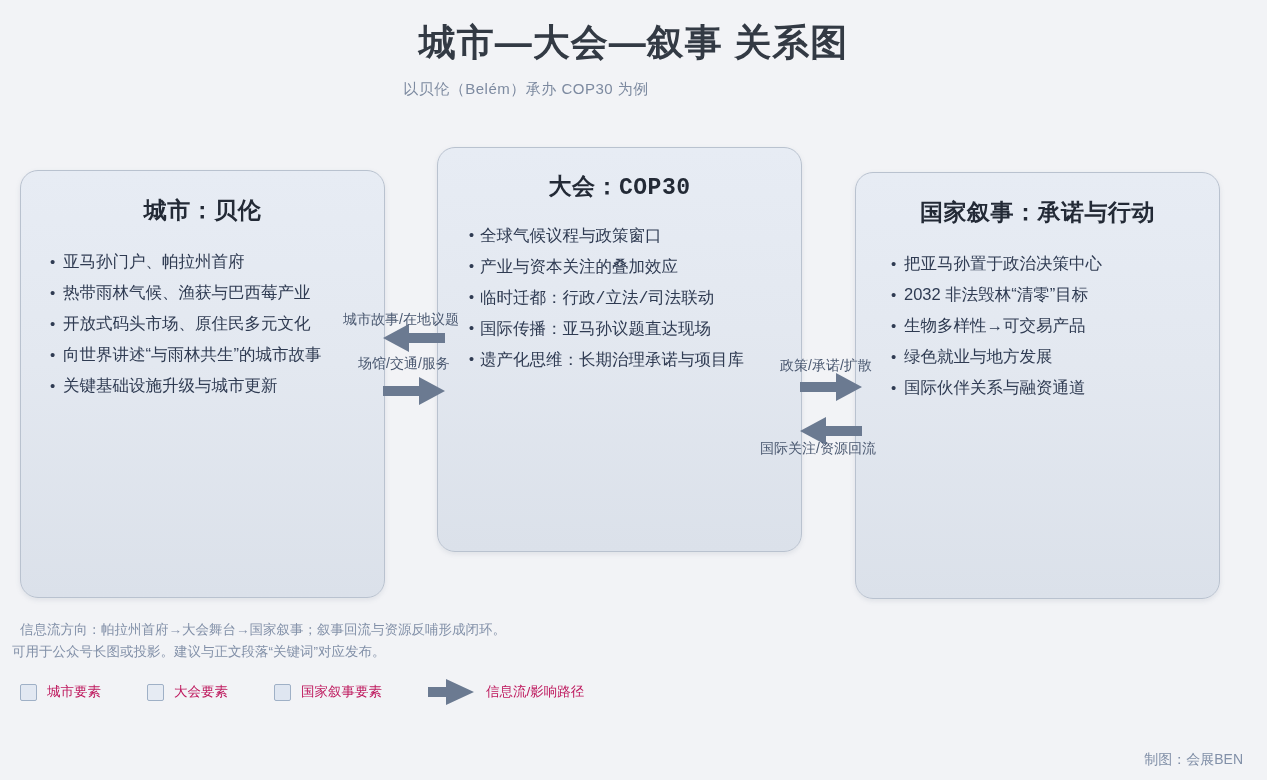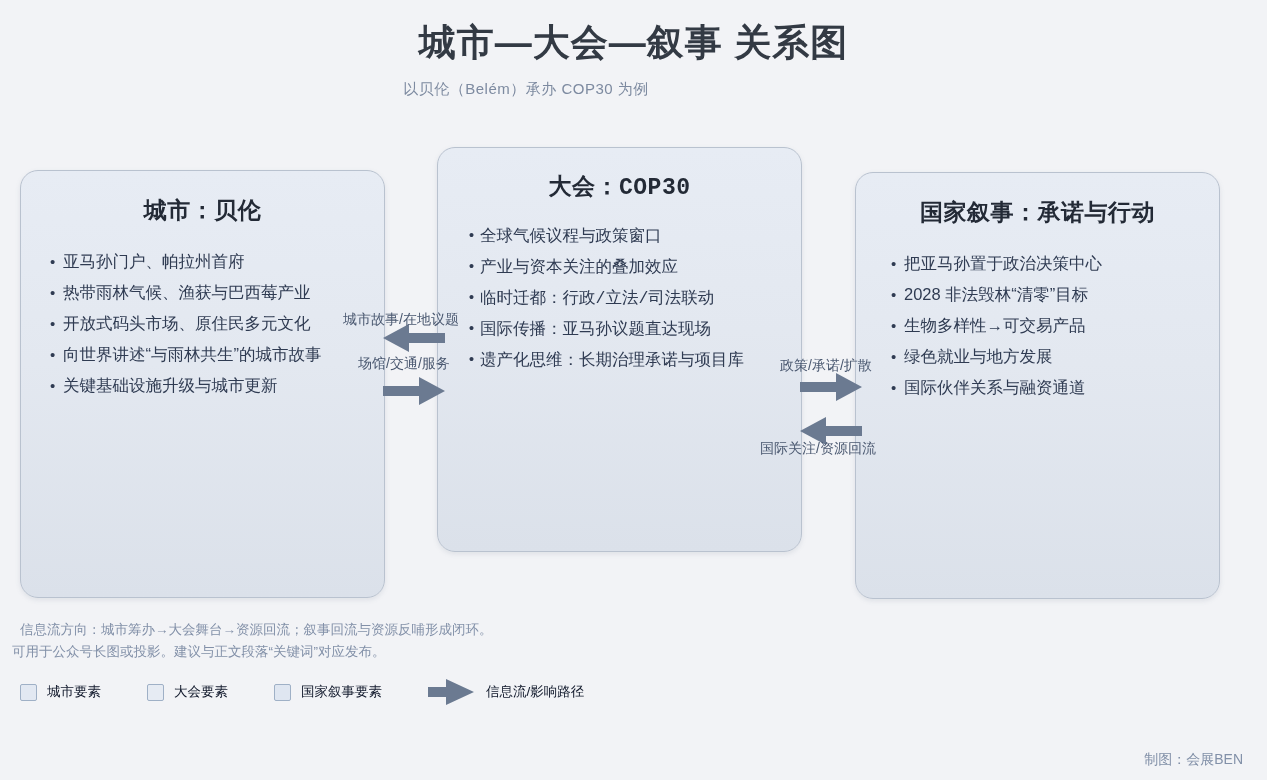--- a/index.html
+++ b/index.html
@@ -148,21 +148,21 @@
   .legend-swatch {
     width: 17px;
     height: 17px;
     border: 1px solid #9fb0c6;
     border-radius: 2px;
     margin-right: 10px;
     box-sizing: border-box;
   }
   .legend-text {
     font-size: 13.5px;
-    color: #0f172a;
+    color: #be185d;
     white-space: nowrap;
   }
   .legend-arrow {
     margin-right: 12px;
     display: block;
   }
 
   
   #credit {
     position: absolute;
@@ -200,21 +200,21 @@
       <li>临时迁都：行政/立法/司法联动</li>
       <li>国际传播：亚马孙议题直达现场</li>
       <li>遗产化思维：长期治理承诺与项目库</li>
     </ul>
   </div>
 
   <div class="node-box" id="box-nat">
     <div class="node-title">国家叙事：承诺与行动</div>
     <ul class="node-list">
       <li>把亚马孙置于政治决策中心</li>
-      <li>2028 非法毁林“清零”目标</li>
+      <li>2032 非法毁林“清零”目标</li>
       <li>生物多样性→可交易产品</li>
       <li>绿色就业与地方发展</li>
       <li>国际伙伴关系与融资通道</li>
     </ul>
   </div>
 
   <div class="arrow" id="arrow-left-back" style="left:383px; top:322px;">
     <svg width="62" height="32" viewBox="0 0 62 32" aria-hidden="true">
       <path d="M0 16 L26 2 L26 11 L62 11 L62 21 L26 21 L26 30 Z" fill="#6b7a91"></path>
     </svg>
@@ -235,21 +235,21 @@
   </div>
   <div class="arrow-label" style="left:780px; top:357px;">政策/承诺/扩散</div>
 
   <div class="arrow" id="arrow-right-back" style="left:800px; top:415px;">
     <svg width="62" height="32" viewBox="0 0 62 32" aria-hidden="true">
       <path d="M0 16 L26 2 L26 11 L62 11 L62 21 L26 21 L26 30 Z" fill="#6b7a91"></path>
     </svg>
   </div>
   <div class="arrow-label" style="left:760px; top:440px;">国际关注/资源回流</div>
 
-  <div class="note" id="note-1">信息流方向：城市筹办→大会舞台→资源回流；叙事回流与资源反哺形成闭环。</div>
+  <div class="note" id="note-1">信息流方向：帕拉州首府→大会舞台→国家叙事；叙事回流与资源反哺形成闭环。</div>
   <div class="note" id="note-2">可用于公众号长图或投影。建议与正文段落“关键词”对应发布。</div>
 
   <div id="legend">
     <div class="legend-item">
       <span class="legend-swatch" style="background:#e2e8f2;"></span>
       <span class="legend-text">城市要素</span>
     </div>
     <div class="legend-item">
       <span class="legend-swatch" style="background:#e6ebf3;"></span>
       <span class="legend-text">大会要素</span>

